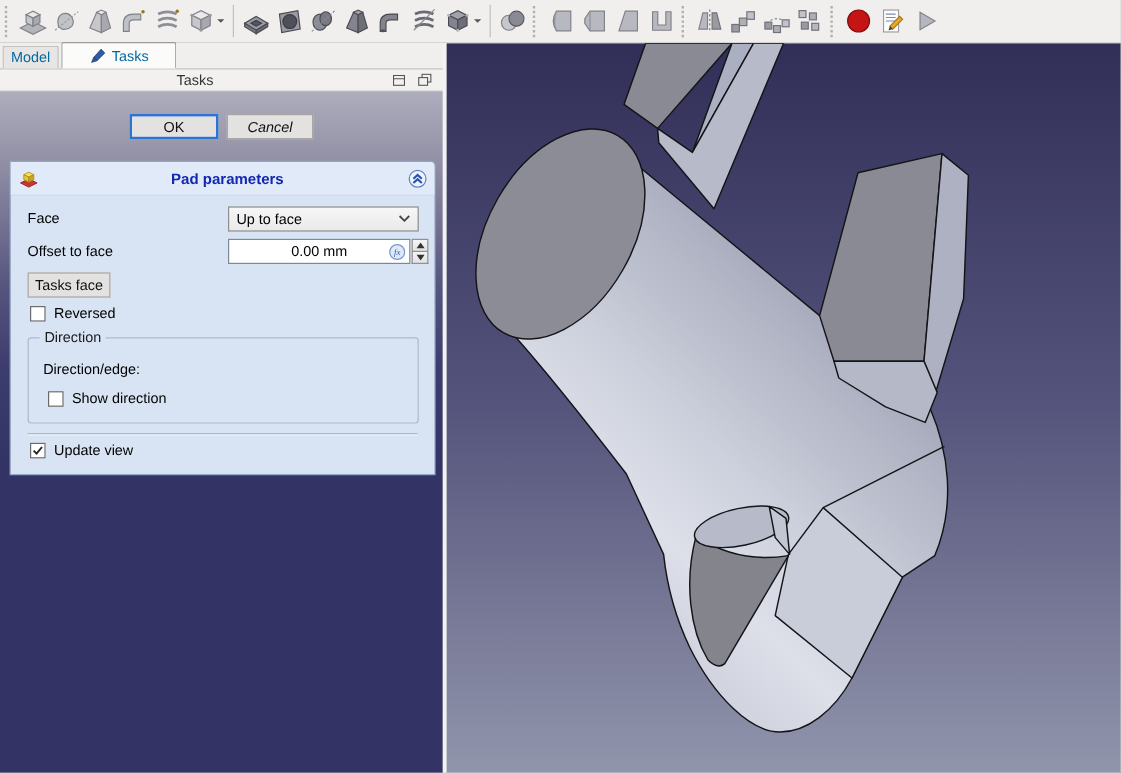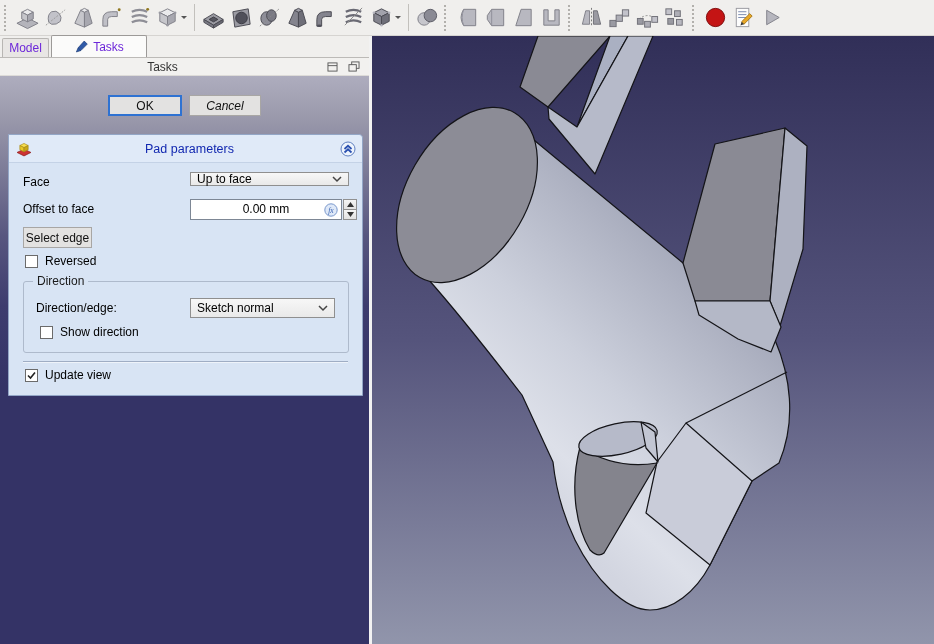--- a/index.html
+++ b/index.html
@@ -22,21 +22,21 @@
   .dd-arrow { width:0; height:0; border:3.5px solid transparent; border-top-color:#555; margin:3px 3px 0 0; }
   
   .tabrow {
     position:absolute; left:0; top:36px; width:369px; height:22px;
     background:#f0efed; border-bottom:1px solid #bcbab7;
   }
   .tab {
     position:absolute; bottom:0; height:19px; background:#e8e6e4;
     border:1px solid #b8b6b3; border-bottom:none;
     display:flex; align-items:center; justify-content:center; gap:4px;
-    font-size:12px; color:#6d28d9; border-radius:2px 2px 0 0;
+    font-size:12px; color:#0369a1; border-radius:2px 2px 0 0;
   }
   .tab.active { height:22px; background:#fbfbfa; border-color:#9c9a98; z-index:2; }
   .tab-model { left:2px; width:47px; }
   .tab-tasks { left:51px; width:96px; }
   
   .panel-title {
     position:absolute; left:0; top:58px; width:369px; height:18px;
     background:#f2f1ef; border-bottom:1px solid #dddbd8;
     display:flex; align-items:center;
   }
@@ -58,25 +58,25 @@
   
   .dialog {
     position:absolute; left:8px; top:58px; width:355px; height:262px;
     background:#d8e4f4; border:1px solid #93a6c6; border-radius:0 4px 0 0;
   }
   .dlg-header {
     position:absolute; left:0; top:0; right:0; height:28px;
     background:#e0eaf8; border-bottom:1px solid #c4d2e6; border-radius:0 4px 0 0;
     display:flex; align-items:center; padding:0 6px;
   }
-  .dlg-title { font-weight:normal; color:#1228b0; font-size:12.5px; margin-left:6px; flex:1; }
+  .dlg-title { font-weight:bold; color:#1228b0; font-size:12.5px; margin-left:6px; flex:1; }
   .collapse-btn { width:16px; height:16px; }
   .row-label { position:absolute; font-size:12px; color:#000; line-height:21px; }
   .combo {
-    position:absolute; height:14px; background:linear-gradient(#f7f7f7,#e9e9e9);
+    position:absolute; height:21px; background:linear-gradient(#f7f7f7,#e9e9e9);
     border:1px solid #8f8f8f; display:flex; align-items:center; padding:0 6px;
     font-size:12px; color:#000;
   }
   .combo .chev { margin-left:auto; }
   .tfield {
     position:absolute; height:21px; background:#fff; border:1px solid #7d8795;
     font-size:12px; color:#000; line-height:19px; padding:0 4px; overflow:hidden;
   }
   .fx-btn { position:absolute; right:3px; top:3px; width:14px; height:14px; }
   .spinner { position:absolute; width:14px; height:21px; display:flex; flex-direction:column; }
@@ -436,36 +436,30 @@
               <polygon points="3.5,0 7,5 0,5" fill="#333"></polygon>
             </svg>
           </div>
         <div class="spin-b">
             <svg width="7" height="5" viewBox="0 0 7 5">
               <polygon points="0,0 7,0 3.5,5" fill="#333"></polygon>
             </svg>
           </div>
       </div>
 
-      <div class="btn" style="position:absolute; left:14px; top:92px; width:69px; height:21px;">Select edge</div>
+      <div class="btn" style="position:absolute; left:14px; top:92px; width:69px; height:21px;">Tasks face</div>
 
       <div class="checkbox" style="left:16px; top:120px;">
         
       </div>
       <span class="row-label" style="left:36px; top:116px;">Reversed</span>
 
       <div class="groupbox">
         <span class="gb-legend">Direction</span>
         <span class="row-label" style="left:12px; top:16px;">Direction/edge:</span>
-        <div class="combo" style="left:166px; top:16px; width:145px; height:20px;">
-          <span>Sketch normal</span>
-          <svg class="chev" width="10" height="7" viewBox="0 0 10 7">
-              <polyline points="1,1 5,5 9,1" fill="none" stroke="#444" stroke-width="1.5"></polyline>
-            </svg>
-        </div>
         <div class="checkbox" style="left:16px; top:44px;">
           
         </div>
         <span class="row-label" style="left:36px; top:40px;">Show direction</span>
       </div>
 
       <div class="hsep"></div>
 
       <div class="checkbox checked" style="left:16px; top:234px;">
         <svg viewBox="0 0 11 11">

